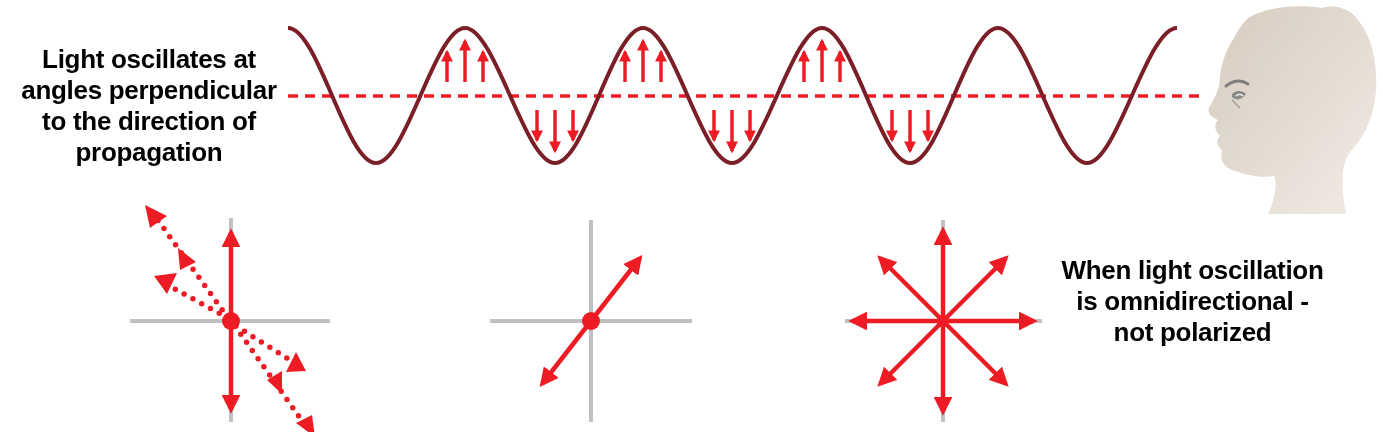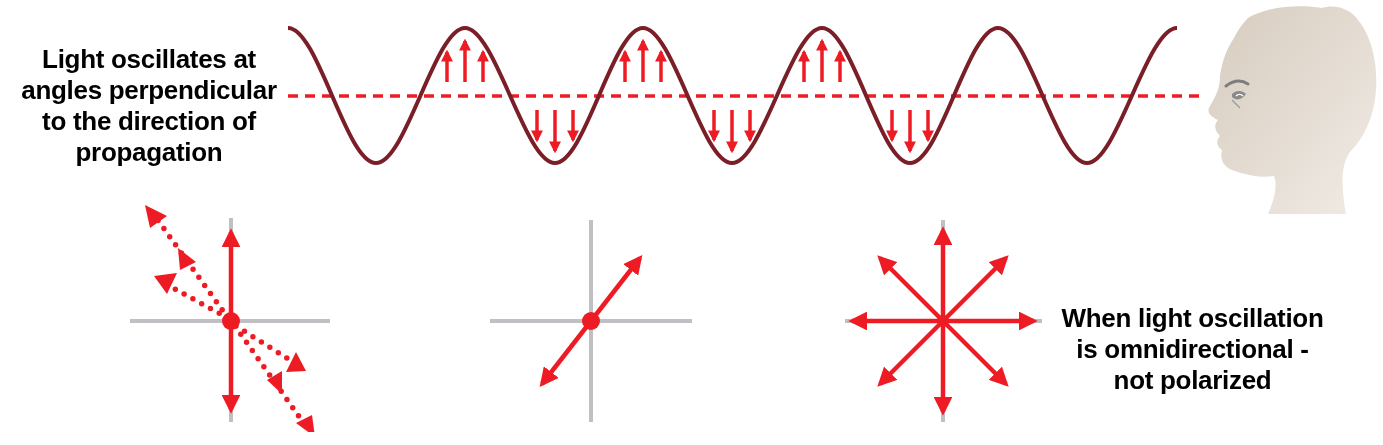--- a/index.html
+++ b/index.html
@@ -1,21 +1,21 @@
 <!DOCTYPE html>
 <html><head>
 <meta charset="utf-8">
 <style>
   html, body { margin:0; padding:0; background:#ffffff; }
   #stage { position:relative; width:1383px; height:432px; overflow:hidden; background:#ffffff; font-family:"Liberation Sans", "DejaVu Sans", sans-serif; }
   svg.layer { position:absolute; left:0; top:0; }
   .caption { position:absolute; text-align:center; font-weight:bold; color:#000; font-size:26px; line-height:31px; letter-spacing:-0.3px; white-space:pre-line; }
   #cap-top { left:8px; top:44px; width:282px; }
   #cap-linear { left:295px; top:200px; width:250px; }
-  #cap-omni { left:1040px; top:255px; width:305px;margin-top:48px; }
+  #cap-omni { left:1040px; top:255px; width:305px; }
 </style>
 </head>
 <body>
 
 <div id="stage">
 
   <svg class="layer" width="1383" height="445" viewBox="0 0 1383 445">
     <defs>
       <linearGradient id="skin" x1="0" y1="0" x2="1" y2="1">
         <stop offset="0" stop-color="#D6CBBE"></stop>

